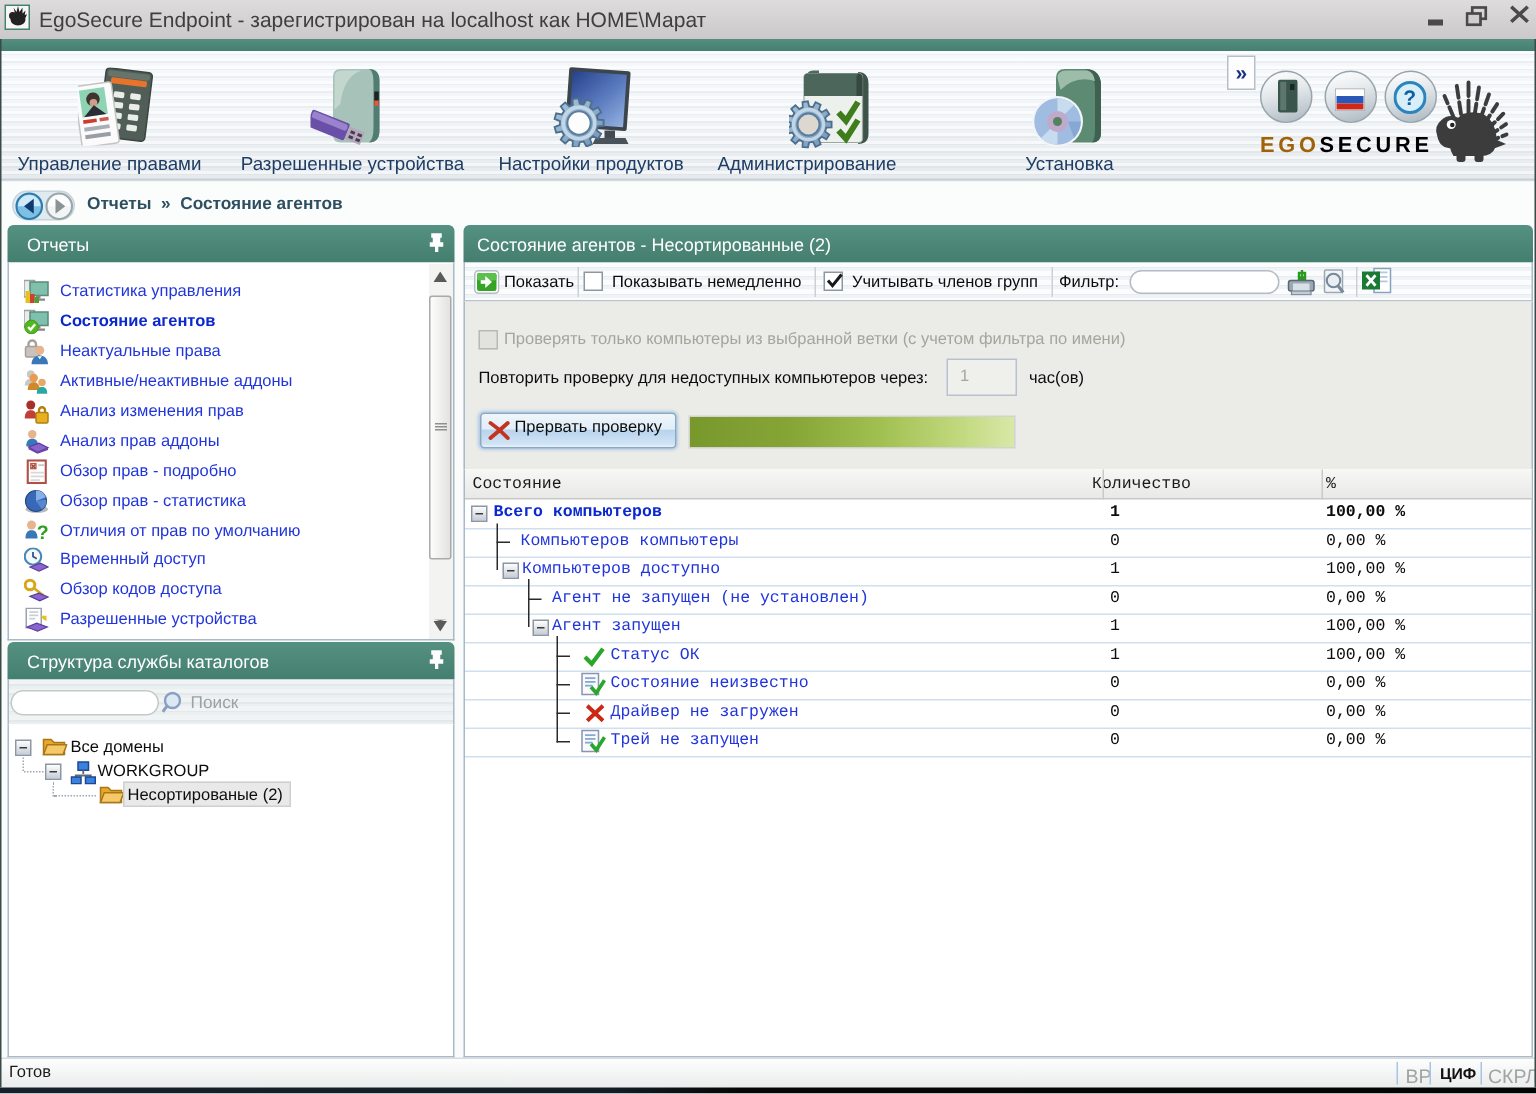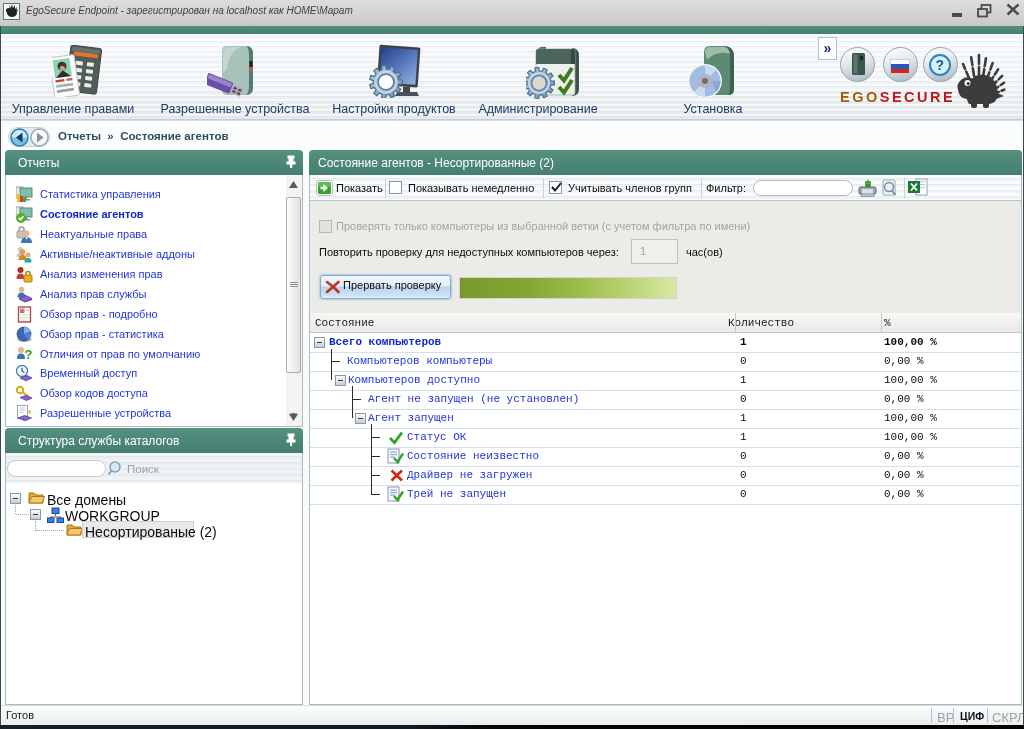--- a/index.html
+++ b/index.html
@@ -3,37 +3,37 @@
 <meta charset="utf-8">
 <style>
 * { margin:0; padding:0; box-sizing:border-box; }
 html,body { width:1024px; height:729px; overflow:hidden; }
 body { font-family:"Liberation Sans", sans-serif; position:relative; background:#fafbfb; }
 .abs { position:absolute; }
 svg { display:block; }
 
 
 #titlebar { left:0; top:0; width:1024px; height:26px; background:linear-gradient(#dedcdc,#cac8c8); }
-#title-text { left:26px; top:5px; font-size:10px; color:#3f3f3f;font-style:italic; }
+#title-text { left:26px; top:5px; font-size:14px; color:#3f3f3f; }
 
 
 #tealband { left:0; top:26px; width:1024px; height:8px; background:linear-gradient(#538e7e,#447f6f); }
 
 
 #toolbar { left:0; top:34px; width:1024px; height:86px;
   background:repeating-linear-gradient(180deg,rgba(255,255,255,0.55) 0px,rgba(255,255,255,0.55) 2px,rgba(208,216,224,0.30) 2px,rgba(208,216,224,0.30) 3px,rgba(236,240,244,0.20) 3px,rgba(236,240,244,0.20) 5px),linear-gradient(180deg,#f8fafc 0%,#f4f7f9 50%,#e9edf0 78%,#e4e9ec 100%); }
 #toolbar-edge { left:0; top:119px; width:1024px; height:2px; background:linear-gradient(#bcc7cd,#dde5e9); }
 .tb-label { position:absolute; top:102px; font-size:12.5px; color:#1e3c64; width:200px; text-align:center; }
 #morebtn { left:818px; top:37px; width:19px; height:23px; background:#fdfdfd; border:1px solid #b4bfc9;
   color:#1c2f86; font-weight:bold; font-size:14px; text-align:center; line-height:20px; }
 .circle { position:absolute; top:47px; width:35px; height:35px; border-radius:50%;
   background:linear-gradient(165deg,#ffffff 0%,#e9edef 35%,#cdd5da 65%,#aab6bd 100%);
   border:1px solid #98a4ac; }
 #logo { left:840px; top:89px; font-size:14.5px; font-weight:bold; letter-spacing:2.5px; }
-#logo .ego { color:#a16207; } #logo .secure { color:#b91c1c; }
+#logo .ego { color:#a16207; } #logo .secure { color:#000000; }
 
 
 #navrow { left:0; top:121px; width:1024px; height:29px; background:#fbfcfc; }
 #navpill { left:8px; top:127px; width:42px; height:20px; border-radius:10px; background:#dfe9f0; border:1px solid #c6d4de; }
 #crumb { left:58px; top:130px; font-size:11.5px; font-weight:bold; color:#2e4f60;text-align:right; }
 
 
 .panel-h { position:absolute; height:25px; background:linear-gradient(#559180,#447e6e);
   border-radius:4px 4px 0 0; color:#ffffff; font-size:12px; }
 .panel-h .t { position:absolute; left:13px; top:6px; }
@@ -46,21 +46,21 @@
 #p1scroll { position:absolute; left:280px; top:1px; width:16px; height:250px; background:#f3f3f1; }
 #sthumb { position:absolute; left:0px; top:21px; width:15px; height:176px; background:linear-gradient(90deg,#fdfdfd,#e2e2e0); border:1px solid #aaaaaa; border-radius:2px; }
 
 
 #p2h { left:5px; top:428px; width:298px; }
 #p2search { left:5px; top:453px; width:298px; height:30px; border-left:1px solid #a8bac8; border-right:1px solid #a8bac8;
   background:repeating-linear-gradient(180deg,#f1f4f5 0 3px,#e3e8eb 3px 4px,#ebeff1 4px 6px); }
 #searchpill { left:7px; top:460px; width:99px; height:17px; background:#ffffff; border:1px solid #c2cac6; border-radius:9px; }
 #searchlbl { left:127px; top:463px; font-size:11.5px; color:#9aa2a2; }
 #p2body { left:5px; top:483px; width:298px; height:222px; background:#ffffff; border:1px solid #a8bac8; border-top:none; }
-.titem { position:absolute; font-size:14px; color:#0c0c0c; white-space:nowrap; }
+.titem { position:absolute; font-size:11px; color:#0c0c0c; white-space:nowrap; }
 
 
 #rph { left:309px; top:150px; width:713px; border-radius:4px 4px 0 0; }
 #rptool { left:309px; top:175px; width:713px; height:26px;
   background:repeating-linear-gradient(180deg,#fbfcfd 0 3px,#e8ecef 3px 4px,#f1f4f6 4px 6px);
   border-left:1px solid #a8bac8; border-right:1px solid #a8bac8; border-bottom:1px solid #b9c3ca; }
 #rptool .lbl { position:absolute; top:7px; font-size:11px; color:#0c0c0c; white-space:nowrap; }
 .tsep { position:absolute; top:3px; width:1px; height:20px; background:#c9d1d6; }
 .cb { position:absolute; top:6px; width:13px; height:13px; background:#ffffff; border:1px solid #8a98a4; }
 #rpbody { left:309px; top:201px; width:713px; height:112px; background:#ebebe8; border-left:1px solid #a8bac8; border-right:1px solid #a8bac8; }
@@ -339,21 +339,21 @@
       <rect x="8" y="9" width="8" height="7" rx="1" fill="#e8b020" stroke="#b08010" stroke-width="1"></rect>
       <path d="M10 9 V7.5 A2 2 0 0 1 14 7.5 V9" fill="none" stroke="#b08010" stroke-width="1.6"></path>
     </svg>
   <div class="litem" style="top:92.5px">Анализ изменения прав</div>
   <svg class="licon" style="top:111px" width="17" height="17">
       <circle cx="5.5" cy="3.5" r="2.8" fill="#e8b48c"></circle>
       <path d="M1.5 11.5 C1.5 7.5 3.5 6.5 5.5 6.5 C7.5 6.5 9.5 7.5 9.5 11.5 Z" fill="#3878b8"></path>
       <path d="M3 12 L10 9.5 L16 12.5 L9 15.5 Z" fill="#8864cc" stroke="#5a3a9a" stroke-width="0.8"></path>
       <path d="M3 13.5 L9 16.5 L16 14 L16 12.5 L9 15.5 L3 12 Z" fill="#6a48aa"></path>
     </svg>
-  <div class="litem" style="top:112.5px">Анализ прав службы</div>
+  <div class="litem" style="top:112.5px">Анализ прав аддоны</div>
   <svg class="licon" style="top:131px" width="17" height="17">
       <rect x="2.5" y="1" width="12" height="15" fill="#ffffff" stroke="#b05048" stroke-width="1.4"></rect>
       <rect x="4.5" y="3" width="3.5" height="3.5" fill="#e8e8e8" stroke="#c05040" stroke-width="0.8"></rect>
       <path d="M5 3.6 L7.6 6.2 M7.6 3.6 L5 6.2" stroke="#a04038" stroke-width="0.9"></path>
       <rect x="9.5" y="3.5" width="4" height="1.2" fill="#c8c8c8"></rect>
       <rect x="4.5" y="8.5" width="9" height="1.2" fill="#d8d8d8"></rect>
       <rect x="4.5" y="11" width="9" height="1.2" fill="#d8d8d8"></rect>
       <rect x="4.5" y="13.5" width="6" height="1.2" fill="#d8d8d8"></rect>
     </svg>
   <div class="litem" style="top:132.5px">Обзор прав - подробно</div>

